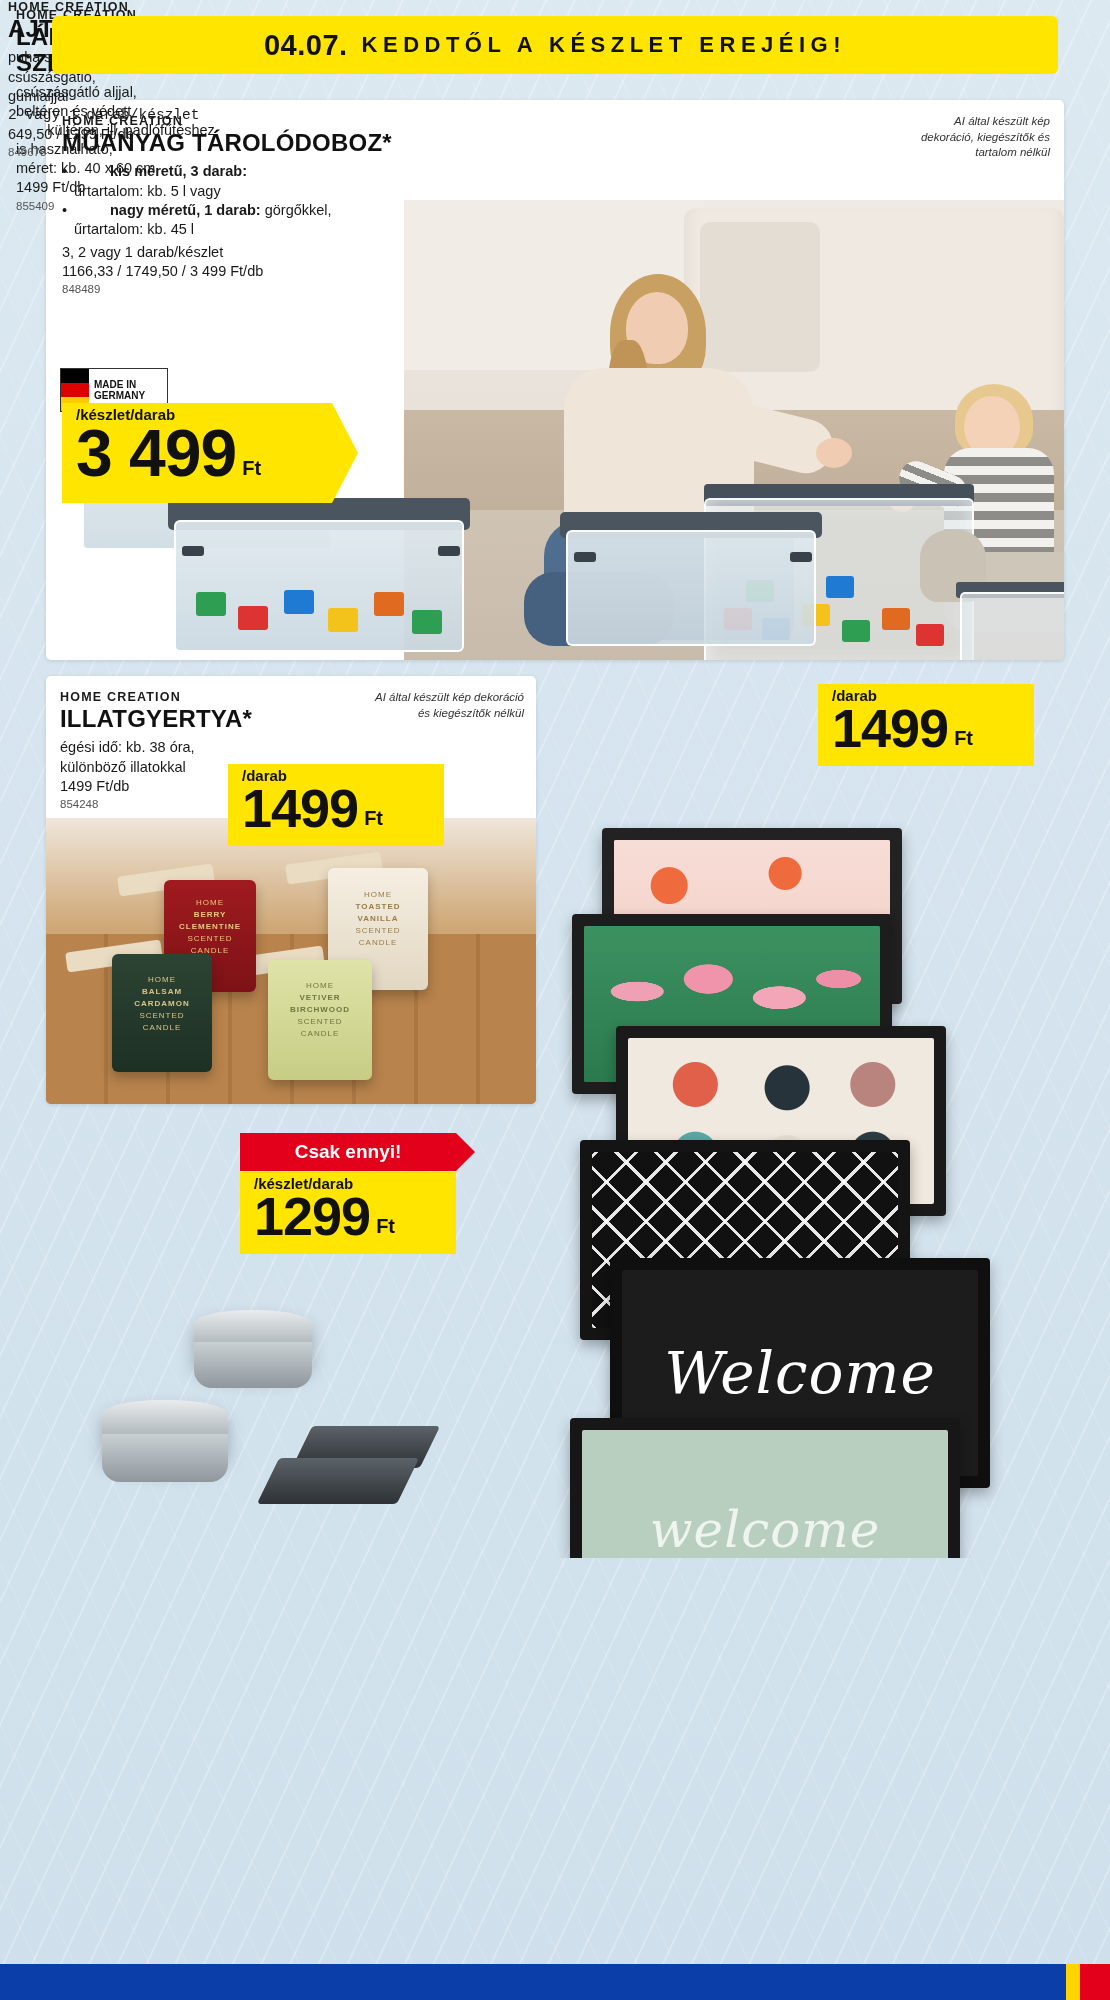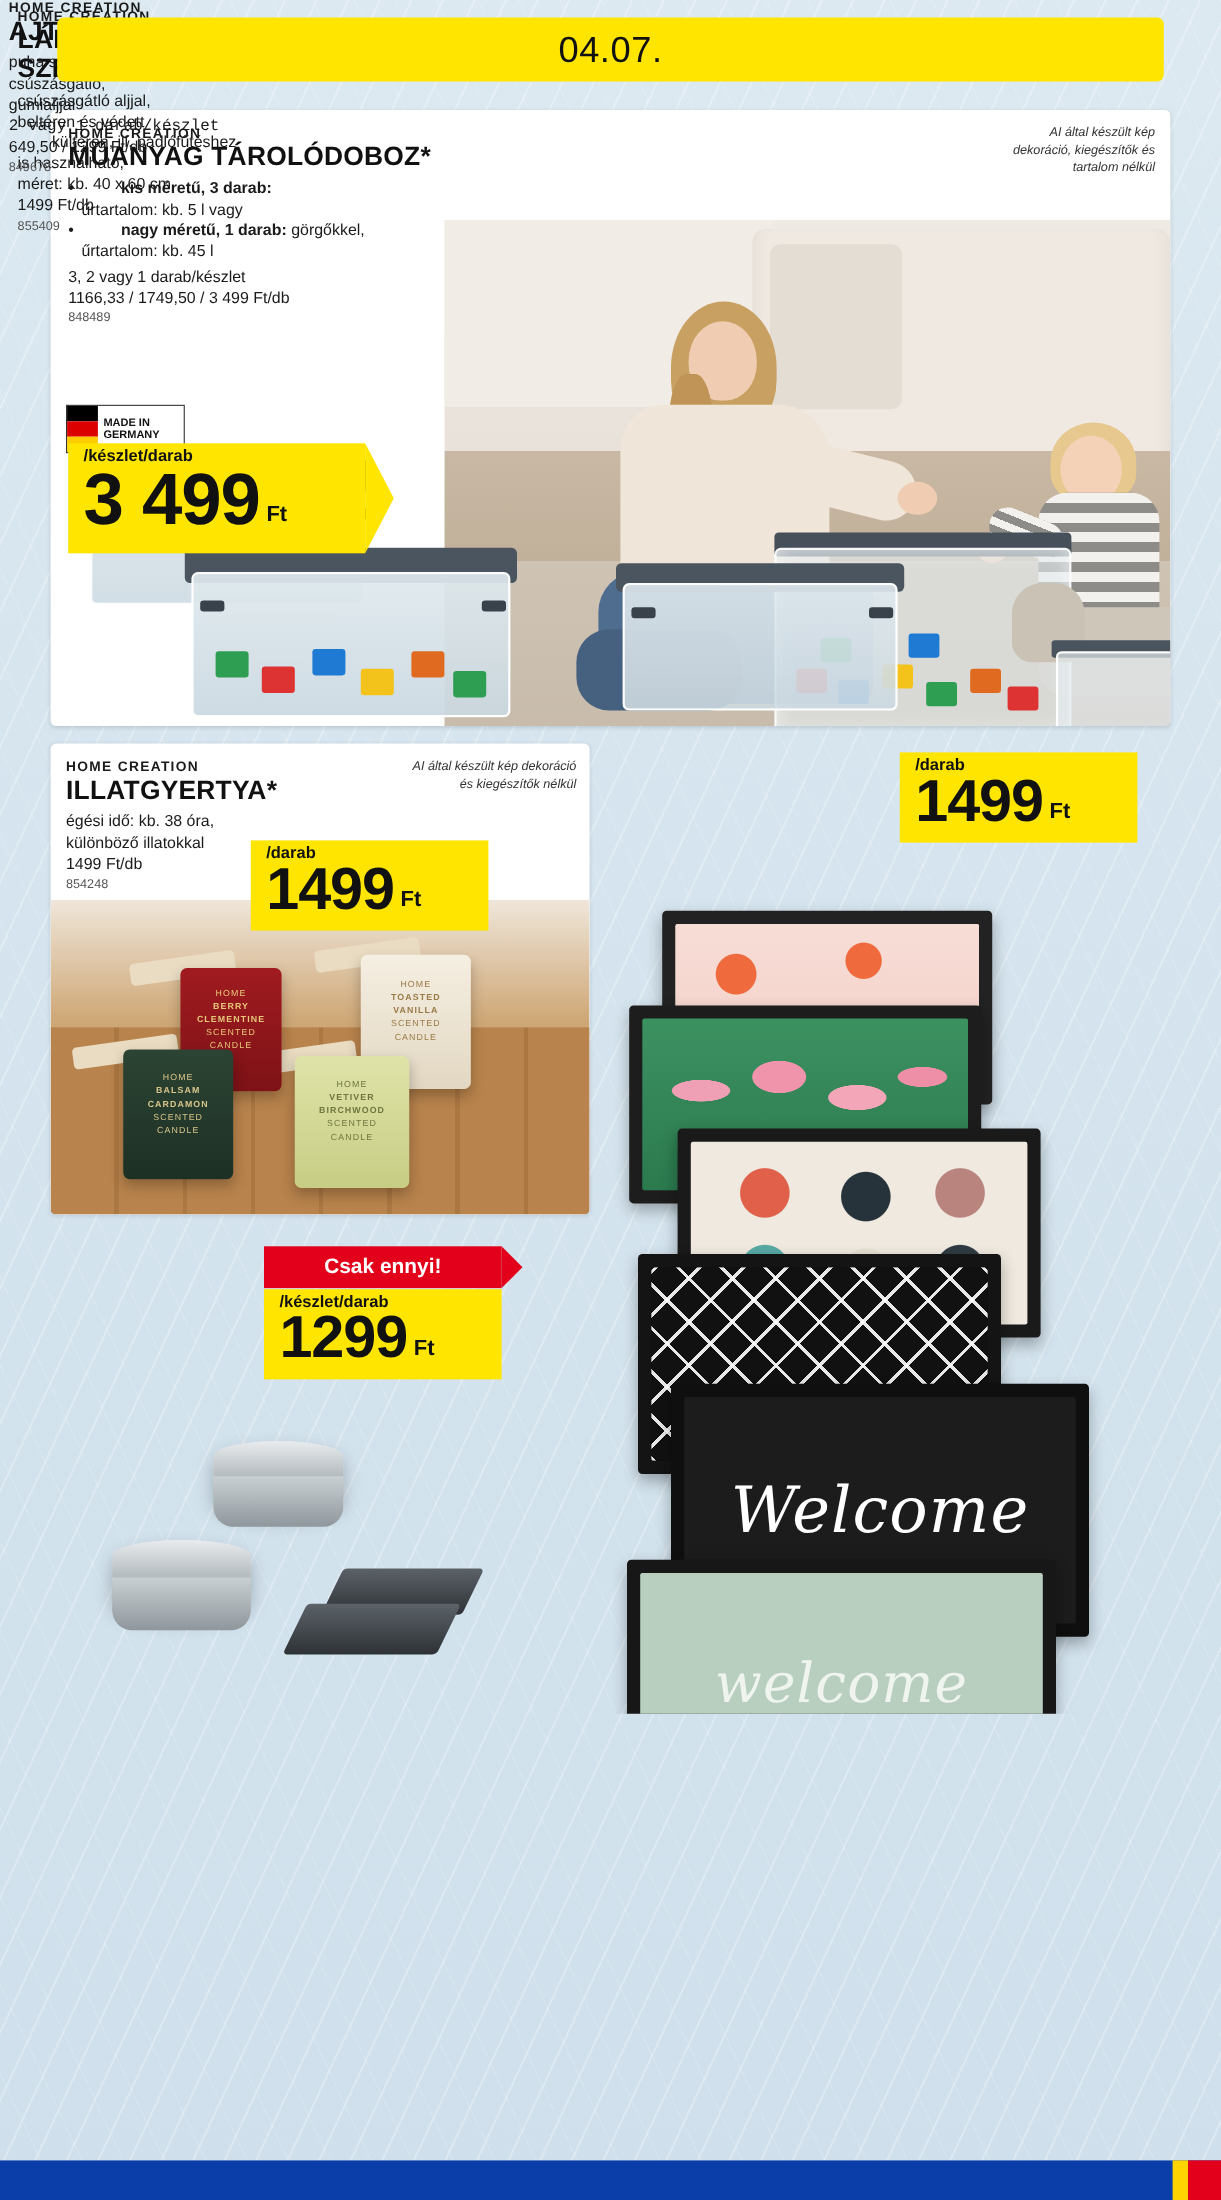--- a/index.html
+++ b/index.html
@@ -33,22 +33,22 @@
     left: 52px; top: 16px;
     width: 1006px; height: 58px;
     background: #ffe500;
     border-radius: 6px;
     display: flex;
     align-items: center;
     justify-content: center;
     z-index: 5;
   }
   .banner .date {
-    font-weight: normal;
-    font-size: 33px;
+    font-weight: bold;
+    font-size: 29px;
     letter-spacing: 0.5px;
     color: #111;
   }
   .banner .txt {
     font-weight: bold;
     font-size: 22px;
     letter-spacing: 5.5px;
     color: #111;
     margin-left: 14px;
   }
@@ -378,20 +378,21 @@
 
   .texttop { position:absolute; }
 </style>
 </head>
 <body>
 
 <div class="page">
 
   <div class="banner">
     <span class="date">04.07.</span>
+    <span class="txt">KEDDTŐL A KÉSZLET EREJÉIG!</span>
   </div>
 
   <div class="card card1">
 
     <div class="photo photo1">
       <div class="p1bg"></div>
       <div class="p1wall"></div>
       <div class="p1sofa"></div>
       <div class="p1floor"></div>
       <div class="p1rug"></div>

